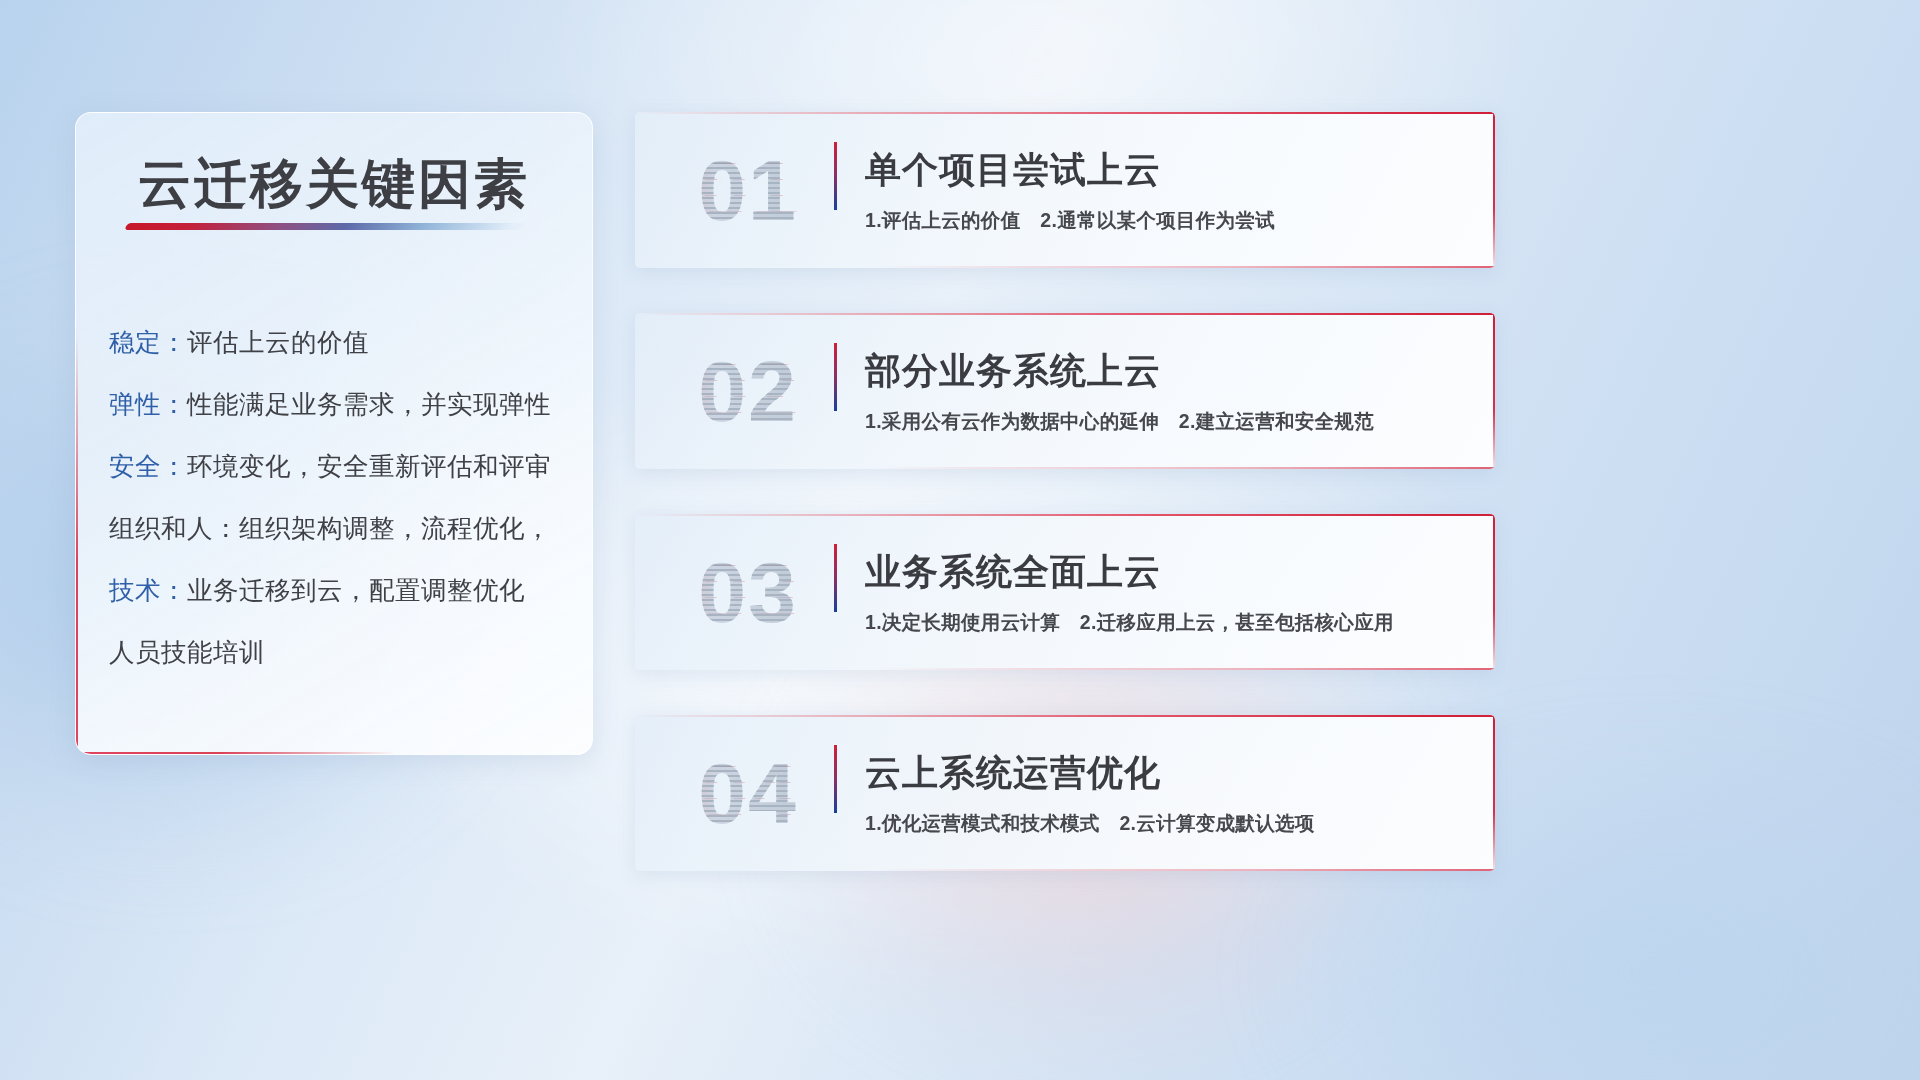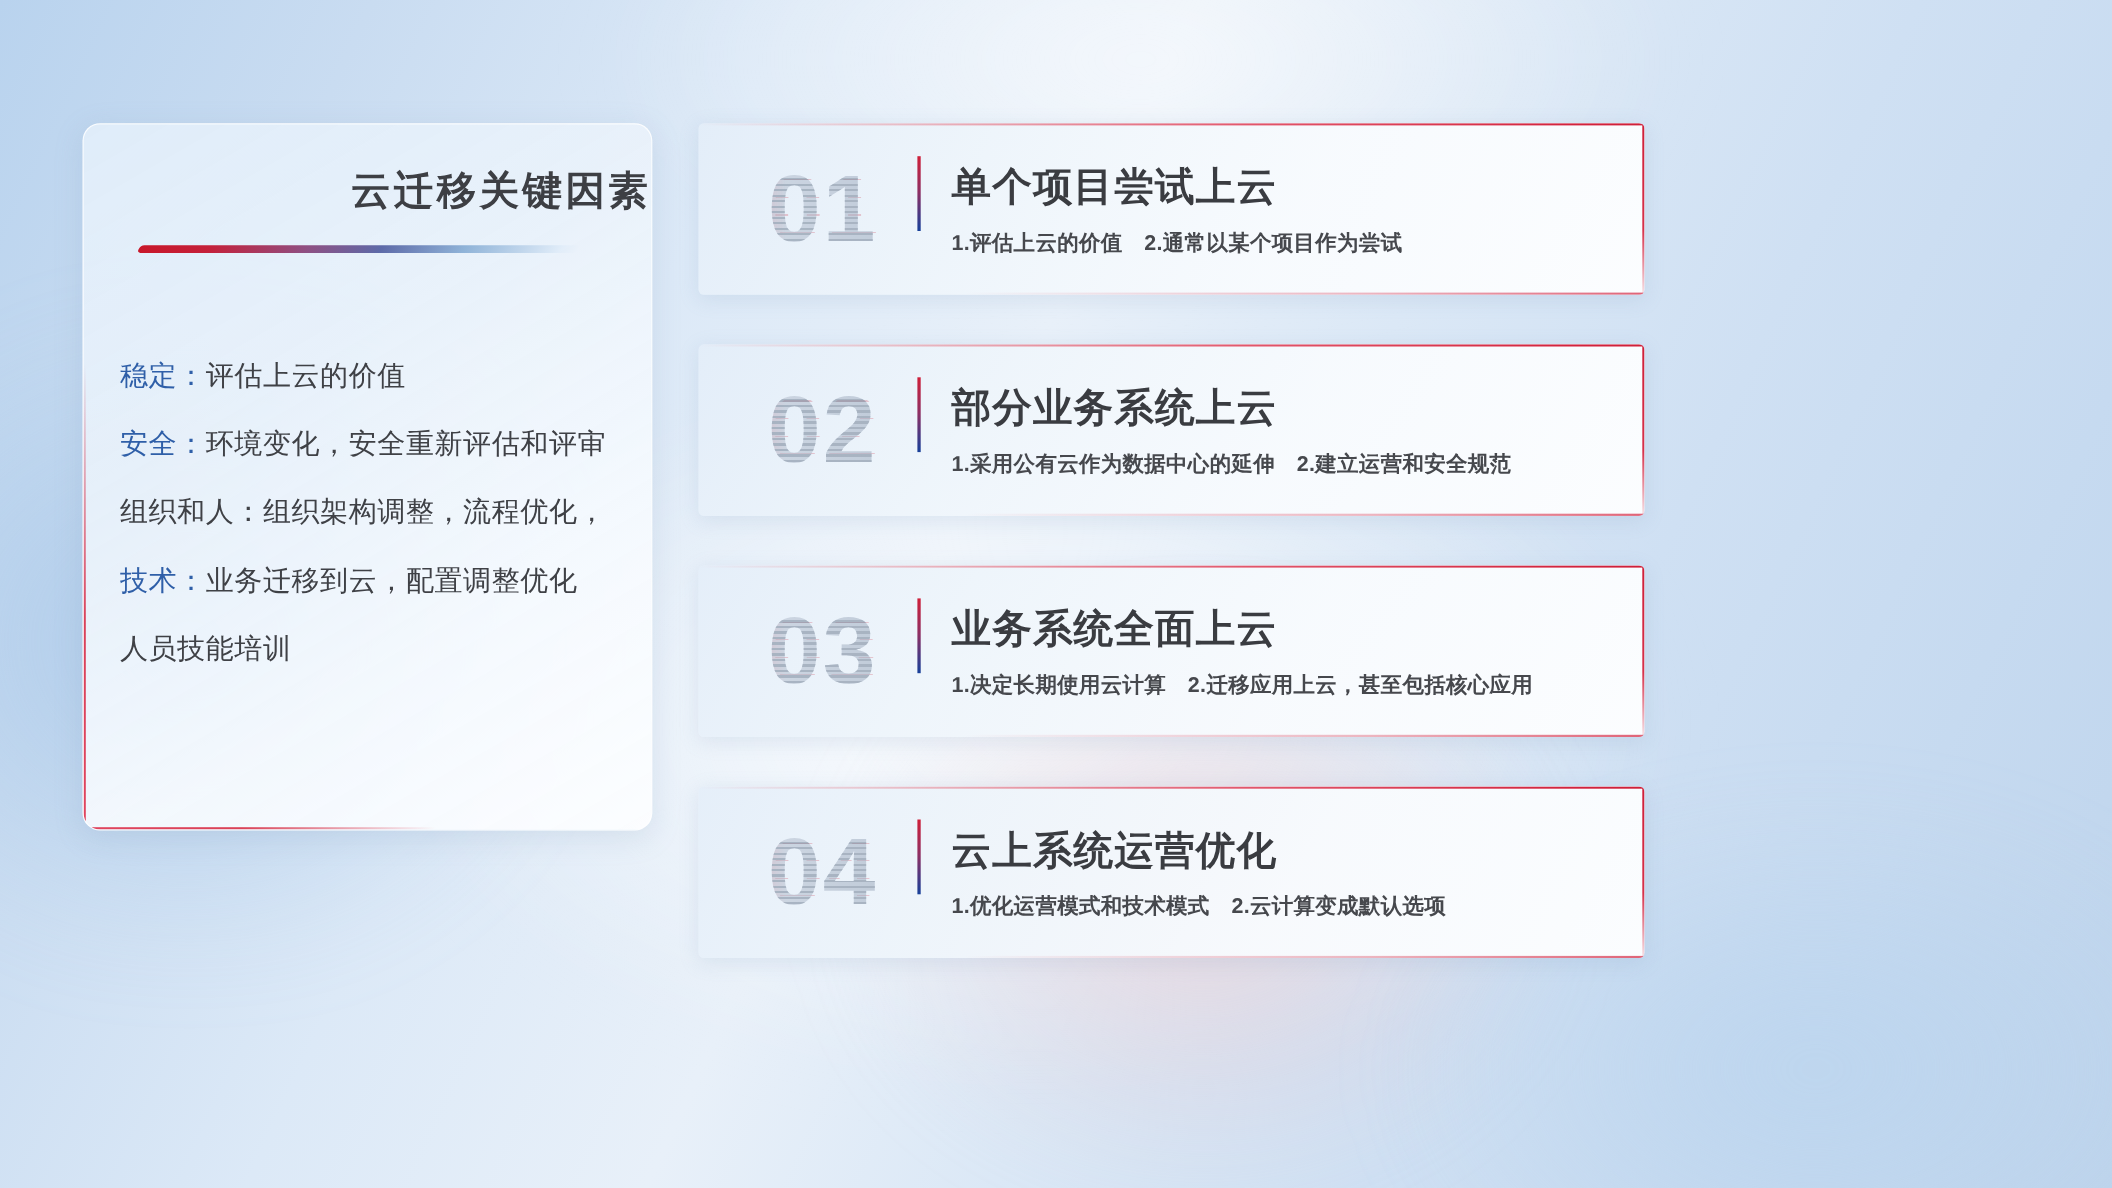--- a/index.html
+++ b/index.html
@@ -105,22 +105,22 @@
   .left-panel .edge-red-bottom {
     position: absolute;
     left: 0; bottom: 0;
     width: 62%; height: 2px;
     background: linear-gradient(to right, #e0455f 0%, #da4257 45%, rgba(218,66,87,0) 100%);
   }
 
   .panel-title {
     position: absolute;
     left: 0; right: 0; top: 36px;
-    text-align: right;
-    font-size: 36px;
+    text-align: center;
+    font-size: 53px;
     font-weight: bold;
     letter-spacing: 3px;
     color: #3d3f44;
   }
   .title-rule {
     position: absolute;
     left: 50px; top: 110px;
     width: 400px; height: 7px;
     border-radius: 4px;
     background: linear-gradient(to right,
@@ -292,20 +292,23 @@
     <div class="edge-red-bottom"></div>
 
     <h1 class="panel-title">云迁移关键因素</h1>
     <div class="title-rule"></div>
 
     <div class="factor-list">
       <div class="factor-row">
         <span class="factor-key">稳定：</span><span>评估上云的价值</span>
       </div>
       <div class="factor-row">
+        <span class="factor-key">弹性：</span><span>性能满足业务需求，并实现弹性</span>
+      </div>
+      <div class="factor-row">
         <span class="factor-key">安全：</span><span>环境变化，安全重新评估和评审</span>
       </div>
       <div class="factor-row">
         <span class="factor-key-plain">组织和人：</span><span>组织架构调整，流程优化，</span>
       </div>
       <div class="factor-row">
         <span class="factor-key">技术：</span><span>业务迁移到云，配置调整优化</span>
       </div>
       <div class="factor-row">
         <span class="factor-key-plain"></span><span>人员技能培训</span>

